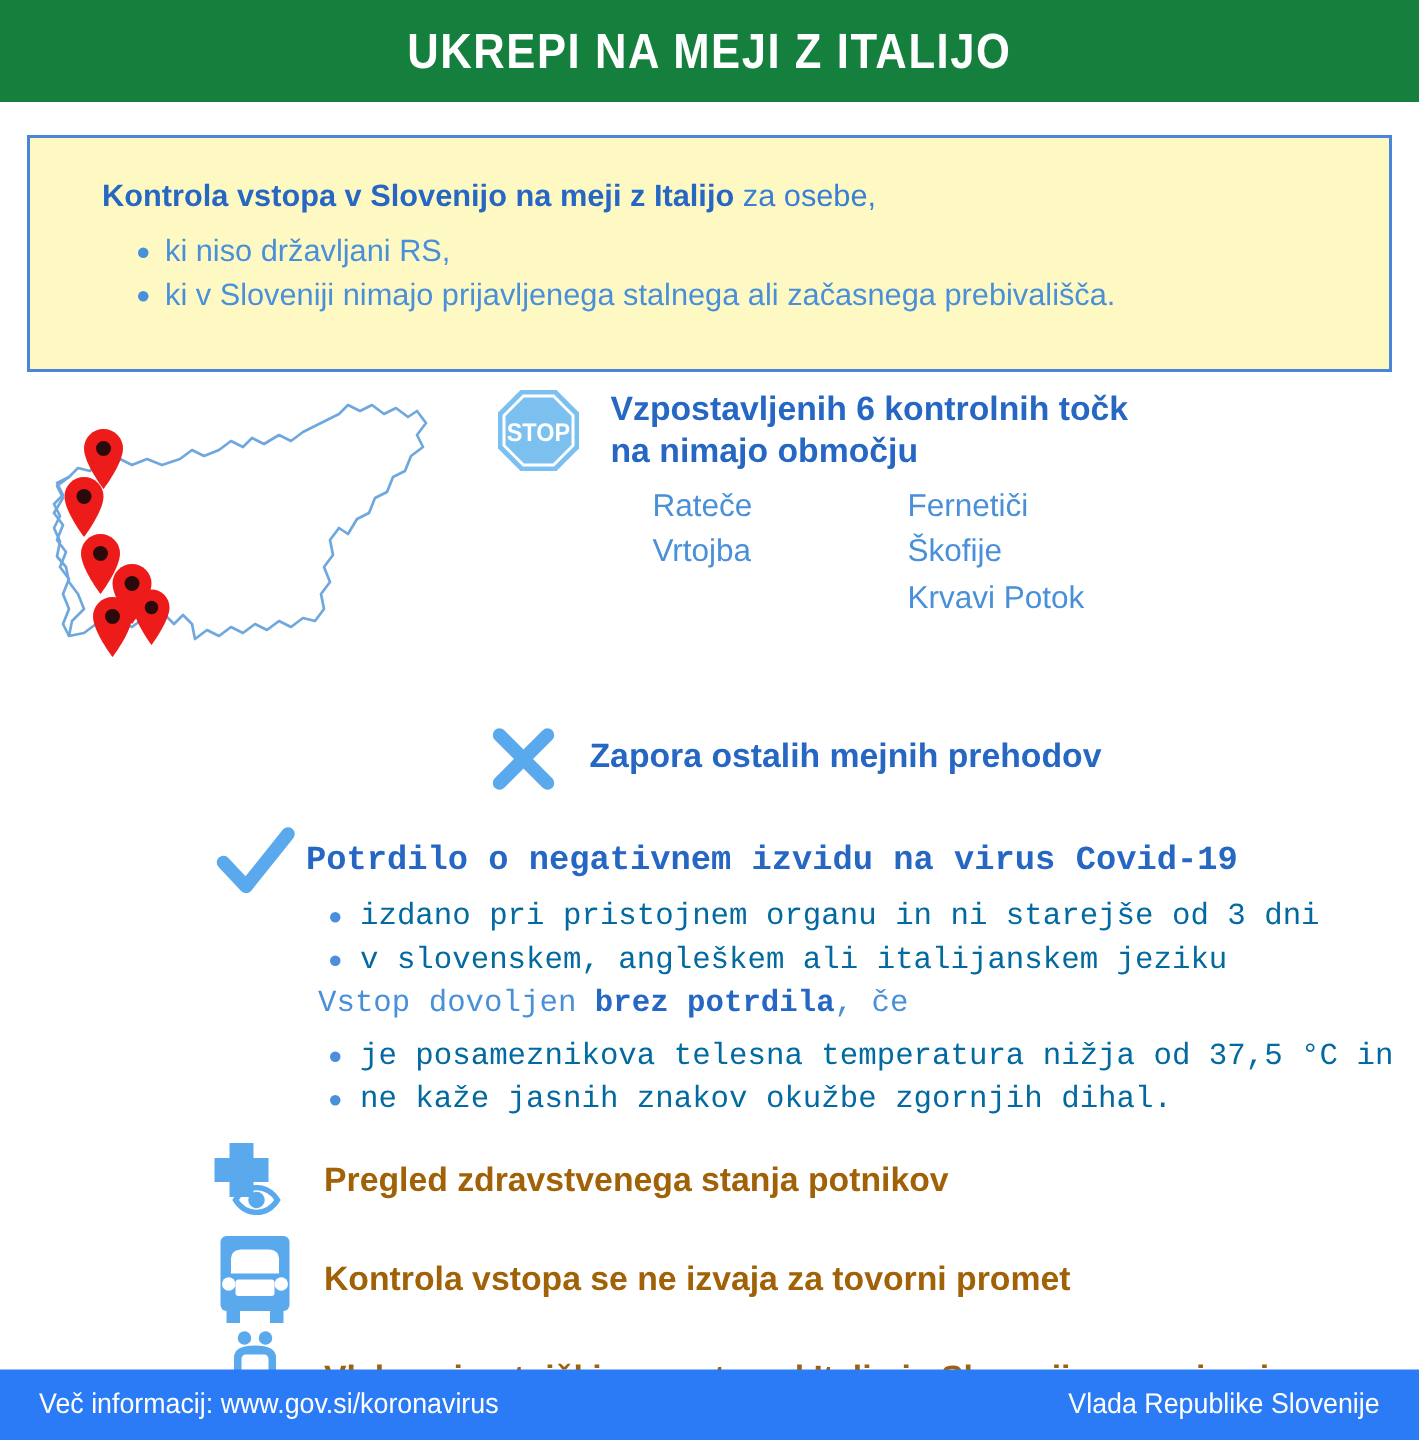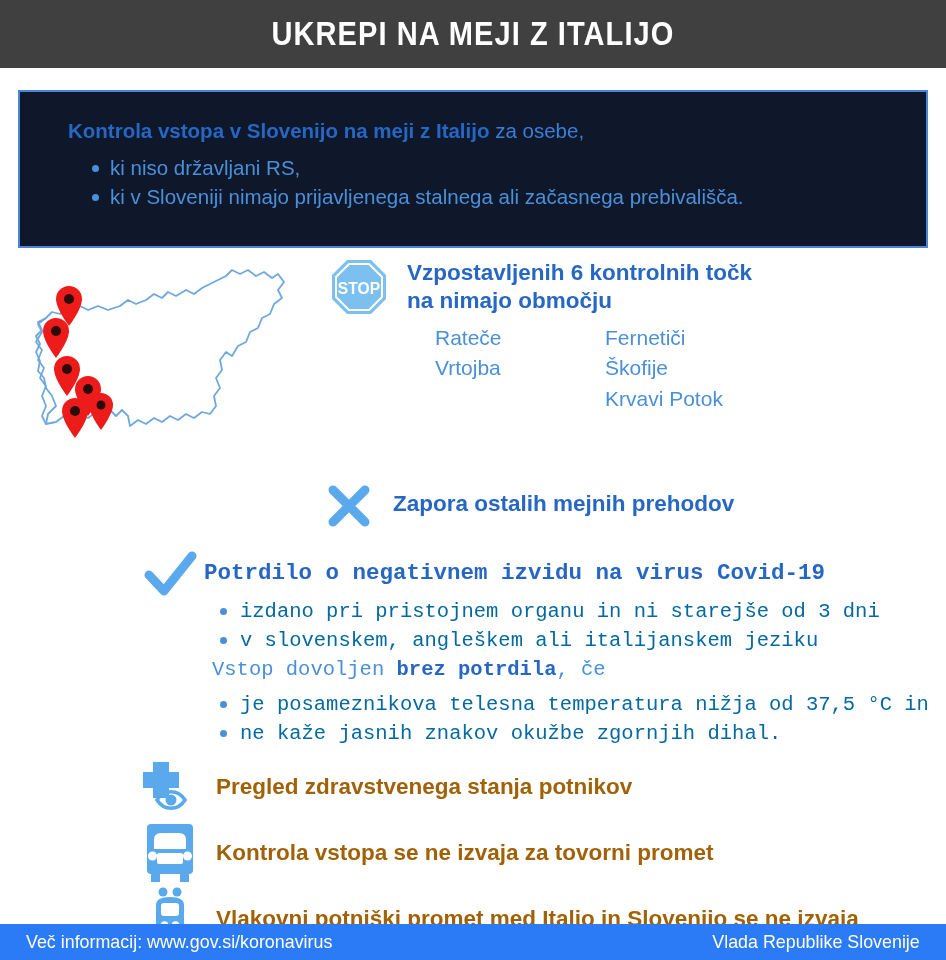--- a/index.html
+++ b/index.html
@@ -11,41 +11,41 @@
     width: 946px;
     height: 960px;
     font-family: "Liberation Sans", sans-serif;
     overflow: hidden;
     position: relative;
   }
 
   
   .header-bar {
     height: 68px;
-    background: #404040;
+    background: #15803d;
     display: flex;
     align-items: center;
     justify-content: center;
   }
   .header-title {
     color: #ffffff;
     font-size: 33px;
     font-weight: bold;
     letter-spacing: 1.2px;
     transform: scaleX(0.88);
     font-family: "Liberation Sans", sans-serif;
   }
 
   
   .notice-wrap {
     padding: 22px 18px 0 18px;
   }
   .notice-box {
     border: 2px solid #4a86d8;
-    background: #0f172a;
+    background: #fef9c3;
     padding: 26px 30px 26px 48px;
     box-sizing: border-box;
     height: 158px;
   }
   .notice-lead {
     font-size: 20.5px;
     color: #3a7fd5;
     line-height: 1.25;
     white-space: nowrap;
   }
@@ -247,21 +247,21 @@
     font-weight: bold;
     color: #a16207;
   }
 
   
   .footer-bar {
     position: absolute;
     left: 0;
     bottom: 0;
     width: 946px;
-    height: 36px;
+    height: 47px;
     background: #2b7bf6;
     display: flex;
     align-items: center;
     justify-content: space-between;
     box-sizing: border-box;
     padding: 0 26px;
   }
   .footer-left, .footer-right {
     color: #ffffff;
     font-size: 19px;

